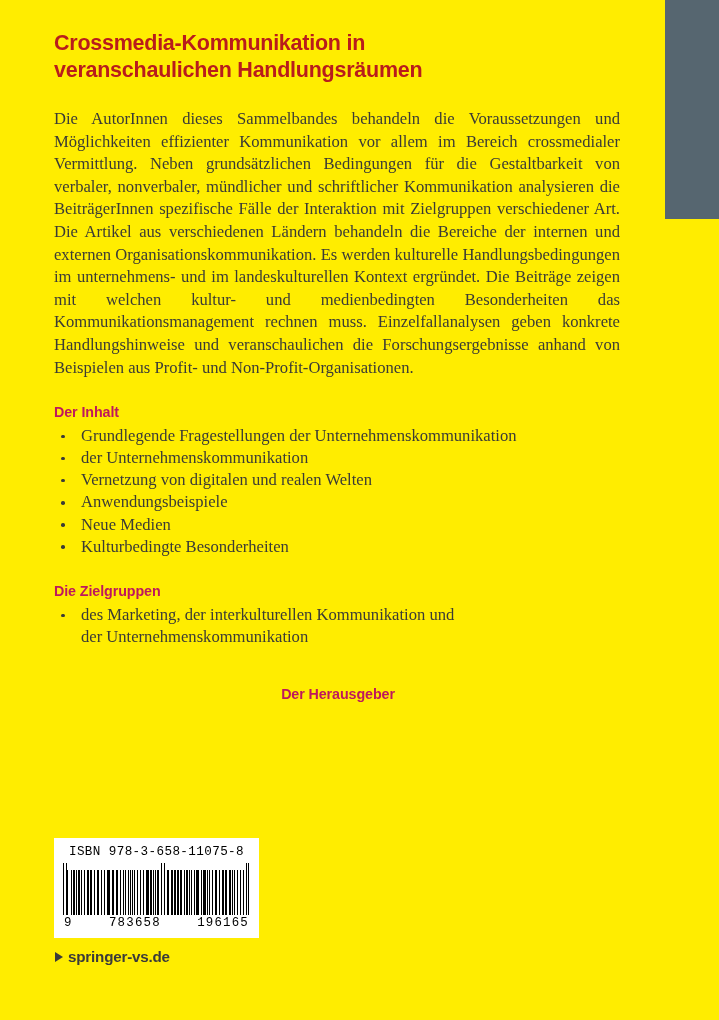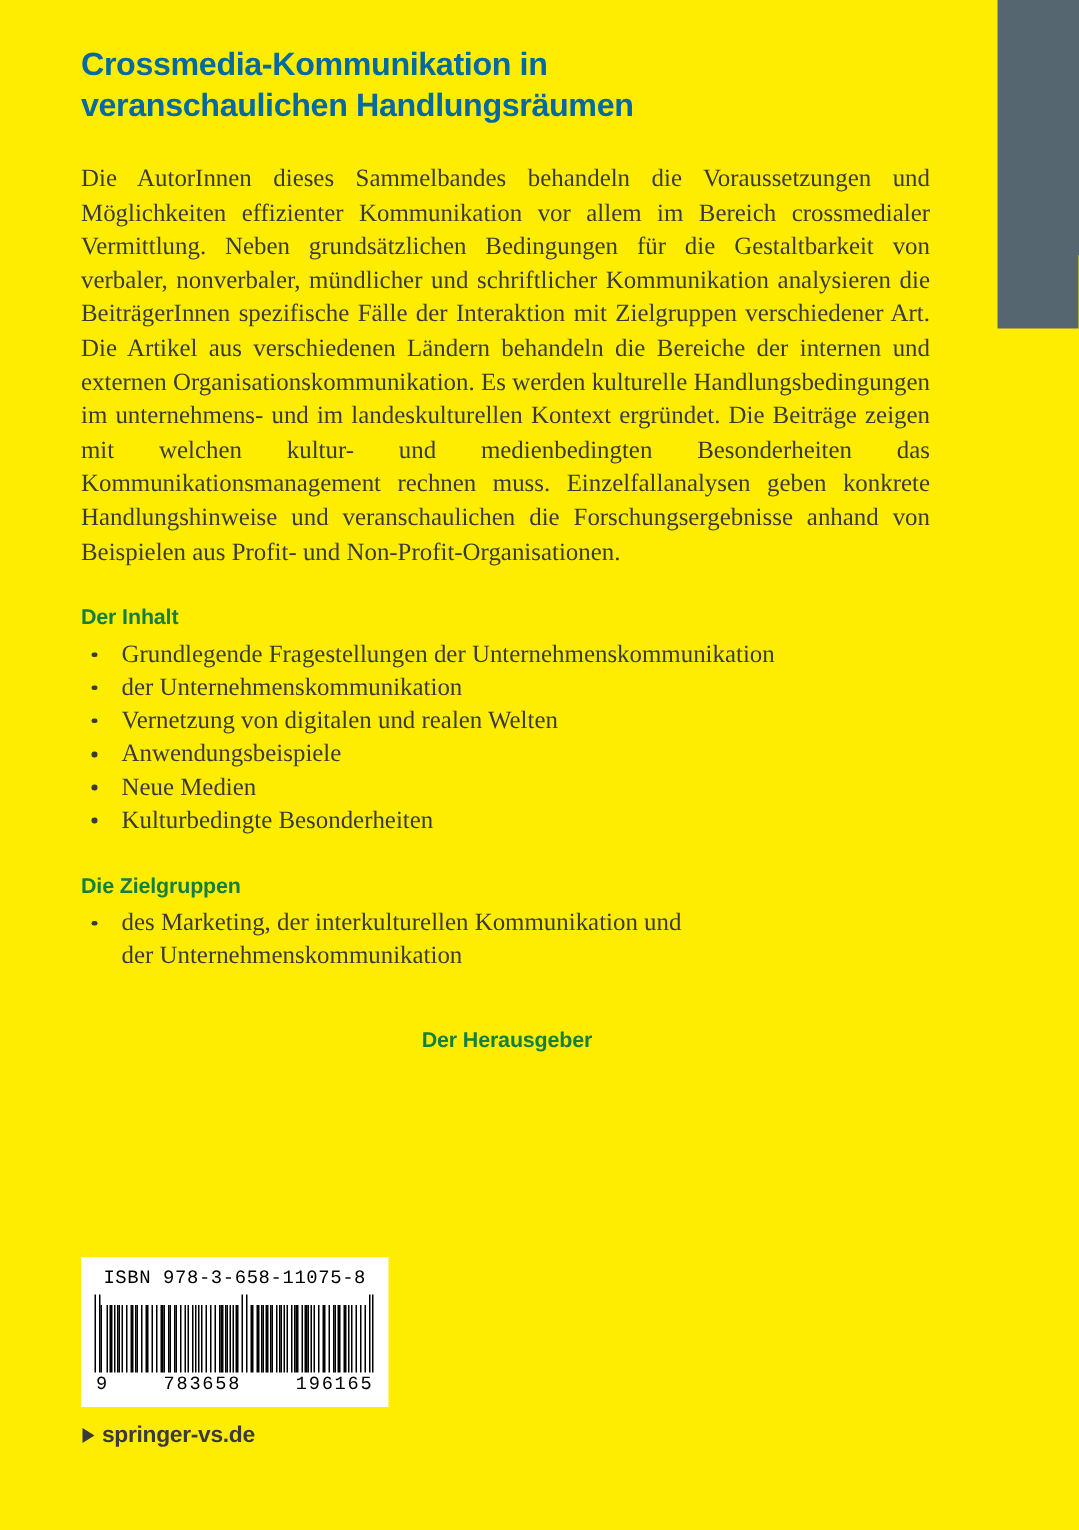--- a/index.html
+++ b/index.html
@@ -36,21 +36,21 @@
     left: 54px;
     top: 30px;
     width: 568px;
   }
   
   .title {
     font-family: "Liberation Sans", sans-serif;
     font-weight: bold;
     font-size: 21.5px;
     line-height: 27px;
-    color: #0369a1;
+    color: #b91c1c;
     letter-spacing: -0.25px;
     margin: 0 0 0 0;
     width: 420px;
   }
   .title .tline { display: block; }
   
   .blurb {
     margin: 24px 0 0 0;
     font-size: 16.6px;
     line-height: 22.6px;
@@ -59,21 +59,21 @@
     text-justify: inter-word;
     hyphens: manual;
     width: 566px;
   }
   
   .section-head {
     font-family: "Liberation Sans", sans-serif;
     font-weight: bold;
     font-size: 14.3px;
     line-height: 18px;
-    color: #15803d;
+    color: #be185d;
     letter-spacing: -0.1px;
     margin: 0;
   }
   .sec-inhalt { margin-top: 24px; }
   .sec-zielgruppen { margin-top: 25px; }
   .sec-herausgeber { margin-top: 38px; text-align: center; }
 
   
   ul.bullets {
     list-style: none;

